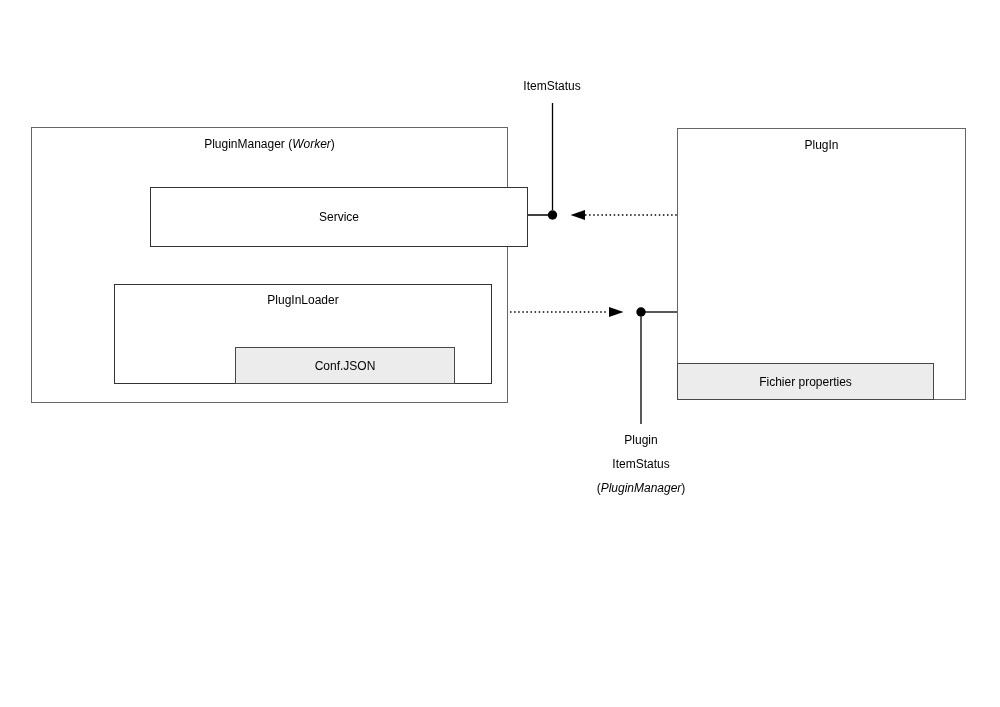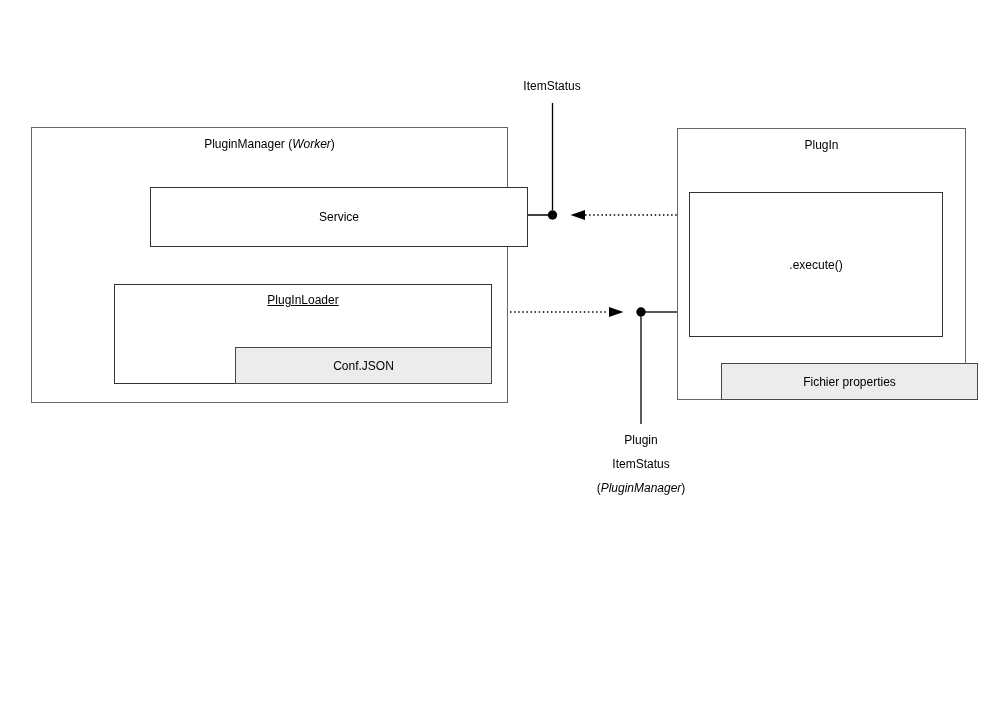--- a/index.html
+++ b/index.html
@@ -65,36 +65,33 @@
   <div class="box outer" style="left:31px;top:127px;width:477px;height:276px;">
     <div class="box-title">
       <span>PluginManager (</span><i>Worker</i><span>)</span>
     </div>
 
     <div class="box inner" style="left:82px;top:59px;width:378px;height:60px;margin-left:36px;">
       <div class="center-label">Service</div>
     </div>
 
     <div class="box inner" style="left:82px;top:156px;width:378px;height:100px;">
-      <div class="box-title" style="padding-top:6px;text-decoration:underline;">PlugInLoader</div>
+      <div class="box-title" style="padding-top:6px;">PlugInLoader</div>
 
-      <div class="box shaded" style="left:120px;bottom:-1px;width:257px;height:37px;">
+      <div class="box shaded" style="left:120px;bottom:-1px;width:220px;height:37px;">
         <div class="center-label">Conf.JSON</div>
       </div>
     </div>
   </div>
 
   <div class="box outer" style="left:677px;top:128px;width:289px;height:272px;">
     <div class="box-title">PlugIn</div>
 
-    <div class="box inner" style="left:11px;top:63px;width:254px;height:145px;">
-      <div class="center-label">.execute()</div>
-    </div>
 
-    <div class="box shaded" style="left:-1px;bottom:-1px;width:257px;height:37px;margin-left:44px;">
+    <div class="box shaded" style="left:-1px;bottom:-1px;width:257px;height:37px;">
       <div class="center-label">Fichier properties</div>
     </div>
   </div>
 
   <div class="float-label" style="left:641px;top:428px;line-height:24px;">
     <div>Plugin</div>
     <div>ItemStatus</div>
     <div>
       <span>(</span><i>PluginManager</i><span>)</span>
     </div>

